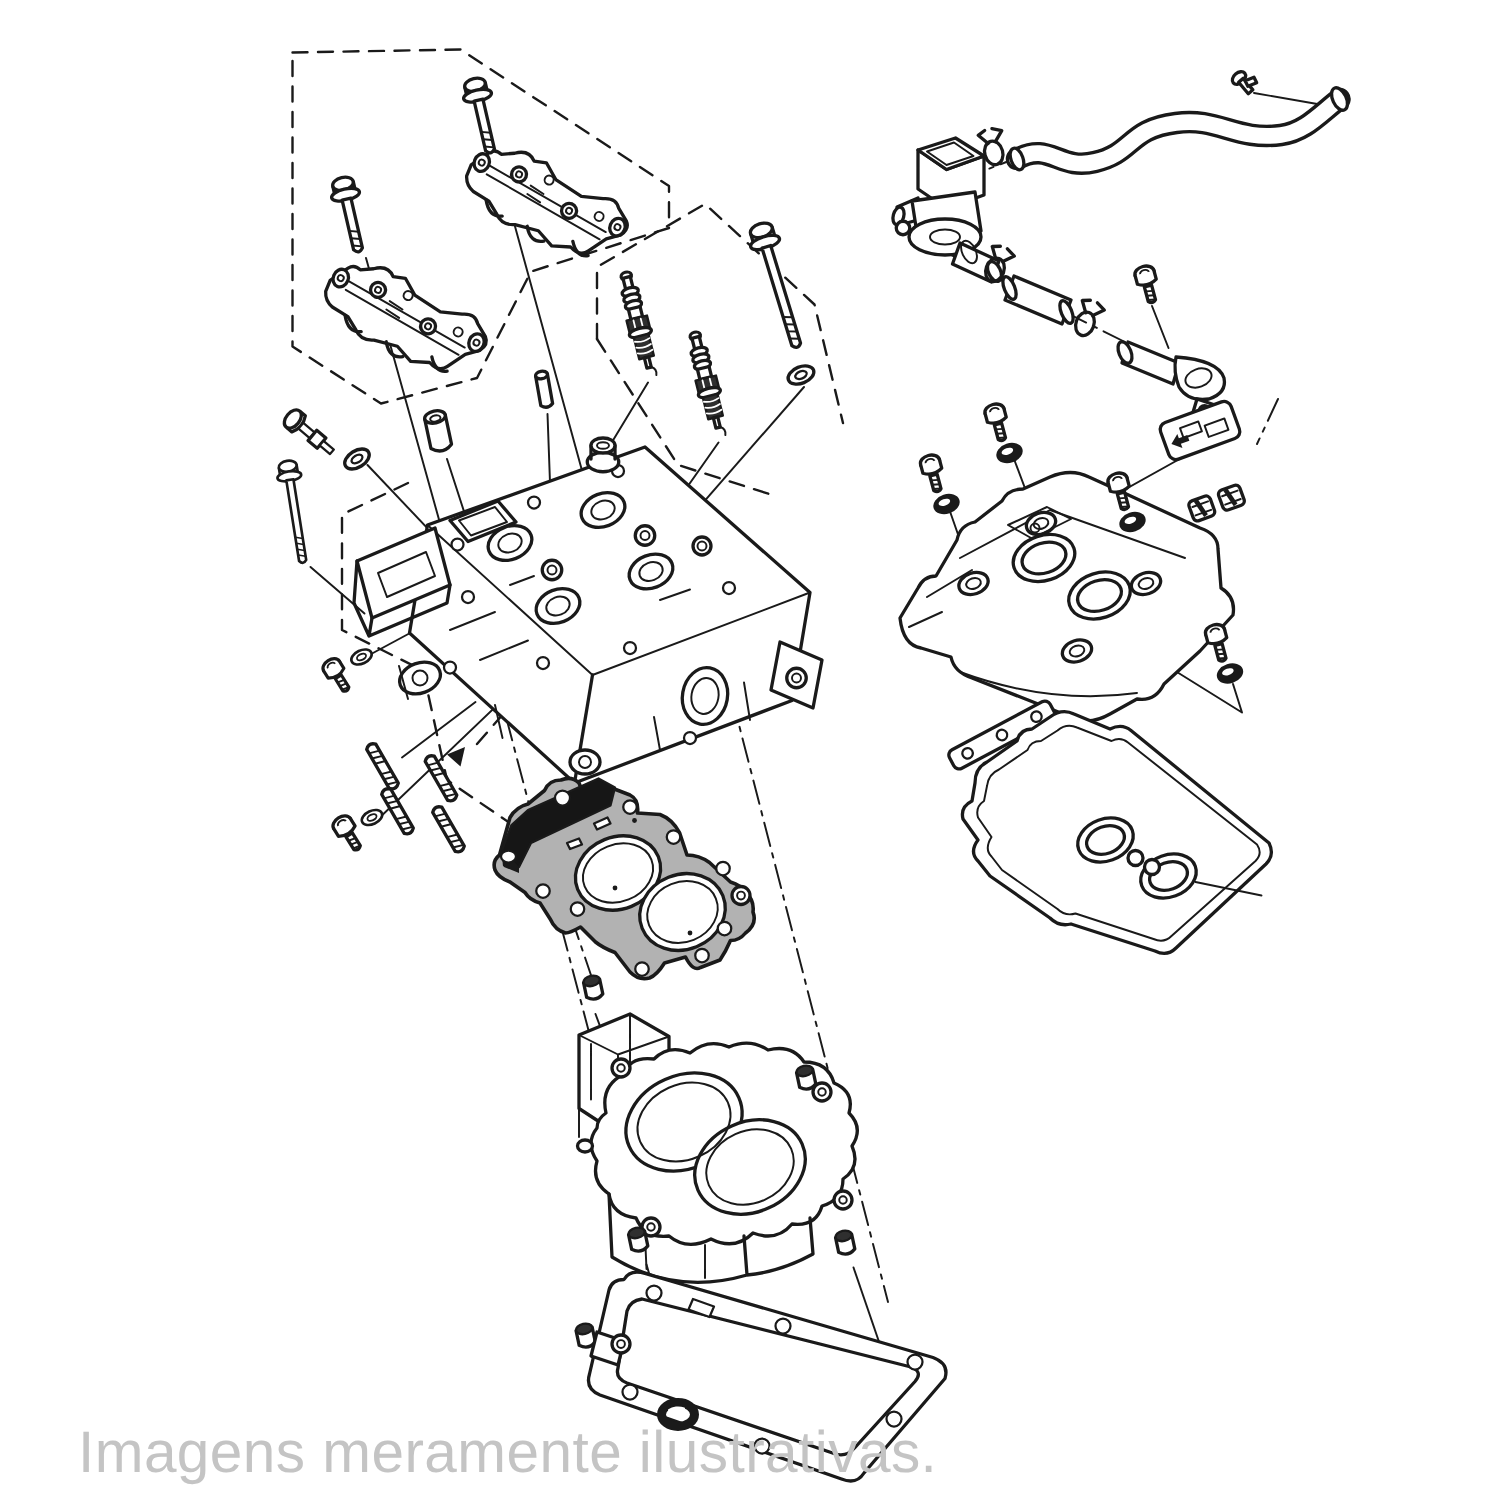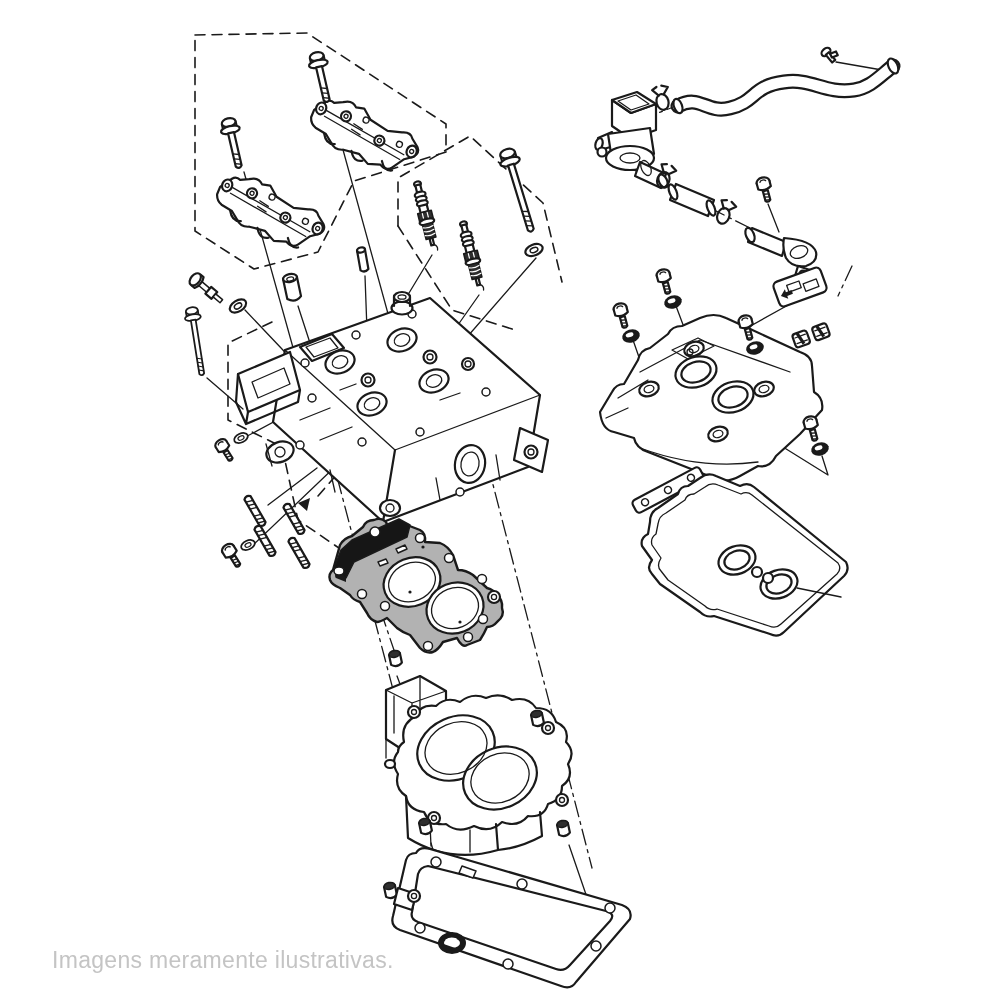--- a/index.html
+++ b/index.html
@@ -17,21 +17,21 @@
   .w{fill:#fff;stroke:var(--ink);stroke-width:2.2;}
   .s{fill:none;stroke:var(--ink);stroke-width:2.2;}
   .t{fill:none;stroke:var(--ink);stroke-width:1.3;}
   .wt{fill:#fff;stroke:var(--ink);stroke-width:1.5;}
   .k{fill:var(--ink);stroke:none;}
   .g{fill:var(--gasket);stroke:var(--ink);stroke-width:2.4;}
   .hl{fill:var(--hl);stroke:var(--ink);stroke-width:1.5;}
   .kt{fill:#2f2f2f;stroke:var(--ink);stroke-width:1.6;}
   .d{fill:none;stroke:var(--ink);stroke-width:1.6;stroke-dasharray:10 7;}
   .dd{fill:none;stroke:var(--ink);stroke-width:1.3;stroke-dasharray:16 5 3 5;}
-  .caption{position:absolute;left:52px;top:947px;font-size:23px;letter-spacing:.3px;
+  .caption{position:absolute;left:52px;top:947px;font-size:39px;letter-spacing:.3px;
            color:var(--cap);white-space:nowrap;}
 </style>
 </head>
 <body>
 
 <div class="stage">
 <svg width="1000" height="1001" viewBox="0 0 1000 1001">
 
   <defs>
     <g id="bolt-long">

